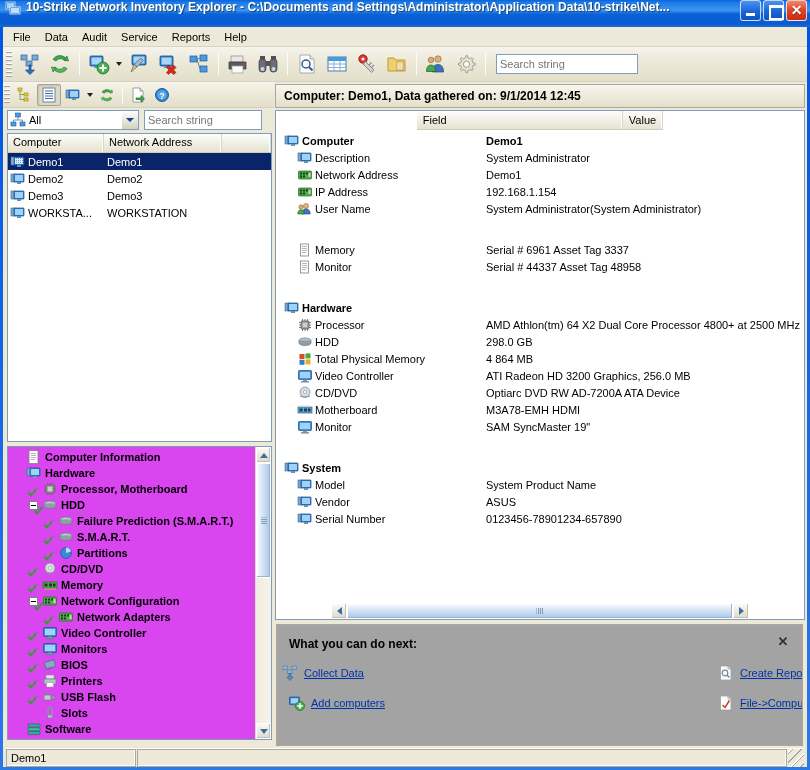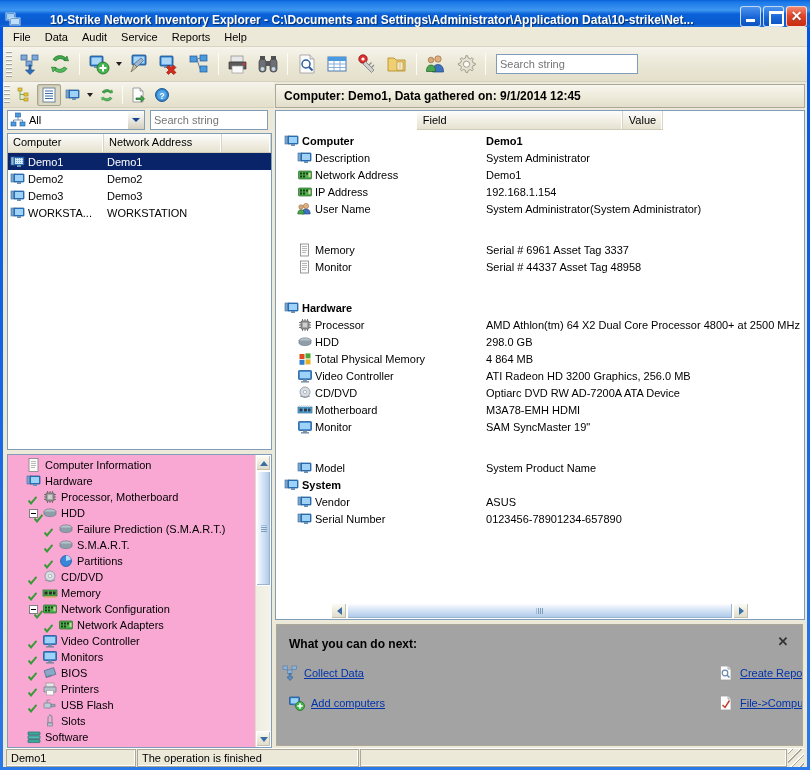--- a/index.html
+++ b/index.html
@@ -20,25 +20,24 @@
     border: 0;
     display: flex; flex-direction: column;
   }
 
   
   #titlebar {
     height: 27px;
     background: linear-gradient(to bottom,
       #0a62d8 0%, #1b78e8 8%, #3d96f0 38%, #0a62d8 52%,
       #0a5ad0 88%, #1a6fd8 100%);
-    display: flex; align-items: flex-end;
+    display: flex; align-items: flex-start;
     padding: 0 3px 0 5px;
     position: relative;
     flex: 0 0 auto;
-    gap: 24px;
   }
   #titlebar .tb-icon {
     width: 16px; height: 16px; margin-right: 5px;
     flex: 0 0 auto; position: relative;
   }
   #titlebar .tb-title {
     color: #fff;
     font-weight: bold;
     font-size: 12px;
     text-shadow: 1px 1px 1px rgba(0,0,0,0.55);
@@ -185,21 +184,21 @@
     flex: 0 0 auto;
     border-bottom: 1px solid #d4d0c0;
   }
   #toolbar-left .tbtn { width: 24px; height: 22px; }
   #toolbar-left .tb-sep { height: 18px; margin: 0 3px; }
 
   
   #filter-row {
     height: 25px;
     display: flex; align-items: center;
-    padding: 2px 6px 3px 4px;
+    padding: 2px 12px 3px 4px;
     flex: 0 0 auto;
     background: #ece9d8;
   }
   .combo {
     width: 140px; height: 20px;
     border: 1px solid #7f9db9;
     background: #fff;
     display: flex; align-items: center;
     font-size: 11px; position: relative;
     padding-left: 2px;
@@ -250,25 +249,26 @@
     font-size: 11px; color:#000; cursor: default;
   }
   .lv-row.selected { background:#0a246a; color:#fff; }
   .lv-row .c1 { display:flex;align-items:center; overflow:hidden; white-space:nowrap; }
   .lv-row .c1 .ic { width:16px;height:16px;margin:0 2px 0 2px;flex:0 0 auto; }
   .lv-row .c2 { overflow:hidden; white-space:nowrap; padding-left:3px; }
 
   
   #tree-wrap {
     flex: 0 0 294px;
-    margin: 4px 2px 0 4px;
+    margin: 4px 2px 8px 4px;
     border: 1px solid #7f9db9;
-    background: #f9a8d4;
+    background: #d946ef;
     display: flex;
     overflow: hidden;
+    font-weight: bold;
   }
   #tree {
     flex: 1 1 auto;
     overflow: hidden;
     padding: 2px 0 0 2px;
     position: relative;
   }
   .tnode {
     height: 16px;
     display:flex; align-items:center;
@@ -1420,48 +1420,48 @@
                   </svg>
                 </span>
                 <span>Monitor</span>
               </span>
               <span class="dvalue">SAM SyncMaster 19"</span>
             </div>
 
             <div class="drow blank"></div>
             <div class="drow blank"></div>
 
-            <div class="drow">
-              <span class="dfield indent1">
+            <div class="drow group">
+              <span class="dfield indent0">
                 <span class="ic">
                   <svg width="16" height="16" viewBox="0 0 16 16">
                     <rect x="1" y="3" width="4" height="8" fill="#7ba6d0" stroke="#3a6a9a" stroke-width="0.6"></rect>
                     <rect x="4" y="3" width="10" height="8" rx="0.6" fill="#2f7fce" stroke="#1b4f87" stroke-width="0.7"></rect>
                     <rect x="5" y="4" width="8" height="6" fill="#9fd2f7"></rect>
                       <rect x="7" y="11" width="4" height="2" fill="#6b91b5"></rect>
                   </svg>
                 </span>
-                <span>Model</span>
-              </span>
-              <span class="dvalue">System Product Name</span>
-            </div>
-
-            <div class="drow group">
-              <span class="dfield indent0">
+                <span>System</span>
+              </span>
+              <span class="dvalue"></span>
+            </div>
+
+            <div class="drow">
+              <span class="dfield indent1">
                 <span class="ic">
                   <svg width="16" height="16" viewBox="0 0 16 16">
                     <rect x="1" y="3" width="4" height="8" fill="#7ba6d0" stroke="#3a6a9a" stroke-width="0.6"></rect>
                     <rect x="4" y="3" width="10" height="8" rx="0.6" fill="#2f7fce" stroke="#1b4f87" stroke-width="0.7"></rect>
                     <rect x="5" y="4" width="8" height="6" fill="#9fd2f7"></rect>
                       <rect x="7" y="11" width="4" height="2" fill="#6b91b5"></rect>
                   </svg>
                 </span>
-                <span>System</span>
-              </span>
-              <span class="dvalue"></span>
+                <span>Model</span>
+              </span>
+              <span class="dvalue">System Product Name</span>
             </div>
 
             <div class="drow">
               <span class="dfield indent1">
                 <span class="ic">
                   <svg width="16" height="16" viewBox="0 0 16 16">
                     <rect x="1" y="3" width="4" height="8" fill="#7ba6d0" stroke="#3a6a9a" stroke-width="0.6"></rect>
                     <rect x="4" y="3" width="10" height="8" rx="0.6" fill="#2f7fce" stroke="#1b4f87" stroke-width="0.7"></rect>
                     <rect x="5" y="4" width="8" height="6" fill="#9fd2f7"></rect>
                       <rect x="7" y="11" width="4" height="2" fill="#6b91b5"></rect>
@@ -1555,19 +1555,18 @@
             <span class="lnk">File-&gt;Computers</span>
           </div>
         </div>
 
       </div>
 
     </div>
 
     <div id="statusbar">
       <div class="sb-panel sb-p1">Demo1</div>
-      <div class="sb-panel sb-p2">The operation is finished</div>
       <div class="sb-panel sb-p3"></div>
       <div id="statusgrip"></div>
     </div>
 
   </div>
 </div>
 
 </body></html>

